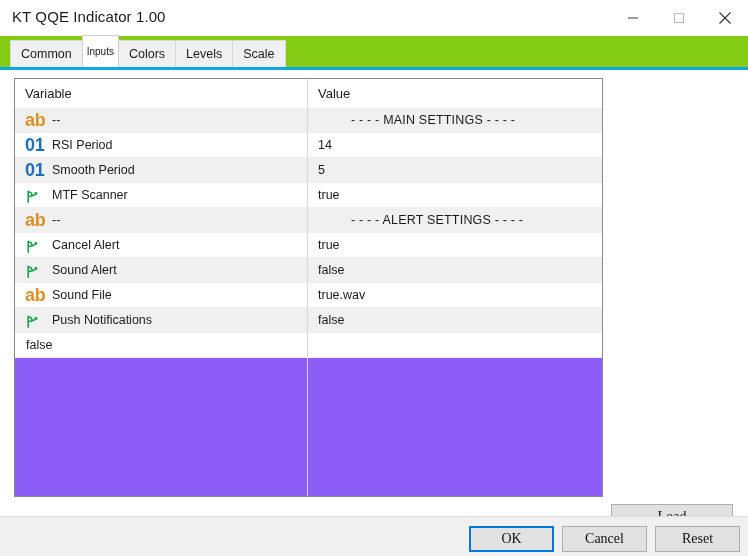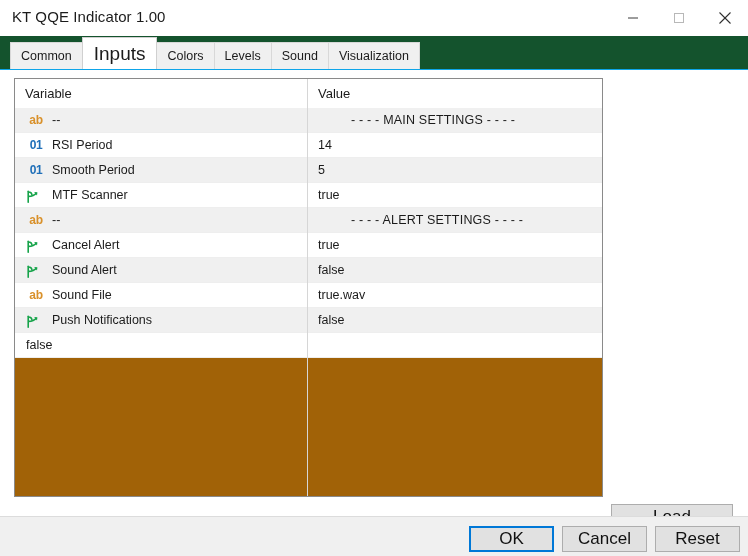--- a/index.html
+++ b/index.html
@@ -49,22 +49,22 @@
     cursor: default;
   }
   .winbtn svg { display: block; }
   .winbtn.close { color: #303030; }
 
   
   .tabstrip {
     position: absolute;
     left: 0; top: 36px;
     width: 748px; height: 34px;
-    background: #14532d;
-    border-bottom: 1px solid #0ea5e9;
+    background: #84cc16;
+    border-bottom: 3px solid #0ea5e9;
   }
   .tabs {
     position: absolute;
     left: 10px; bottom: 0;
     display: flex;
     align-items: flex-end;
     height: 34px;
   }
   .tab {
     position: relative;
@@ -78,38 +78,38 @@
     border-bottom: none;
     margin-right: -1px;
     white-space: nowrap;
     cursor: default;
   }
   .tab.active {
     height: 32px;
     background: #ffffff;
     border-color: #d0d0d0;
     z-index: 3;
-    font-size: 19px;
-    padding: 0 11px;
+    font-size: 10px;
+    padding: 0 4px;
   }
 
   
   .content {
     position: absolute;
     left: 0; top: 70px;
     width: 748px; height: 446px;
     background: #ffffff;
   }
 
   
   .table-panel {
     position: absolute;
     left: 14px; top: 8px;
     width: 589px; height: 419px;
-    background: #a16207;
+    background: #8b5cf6;
     border: 1px solid #8a8a8a;
     overflow: hidden;
   }
   .grid {
     position: relative;
     width: 100%;
   }
   
   .col-sep {
     position: absolute;
@@ -149,38 +149,38 @@
     overflow: hidden;
     white-space: nowrap;
   }
   .row.header .cell-var,
   .row.header .cell-val { font-size: 13px; color: #1b1b1b; }
 
   .type-icon {
     display: inline-block;
     width: 22px;
     min-width: 22px;
-    text-align: center;
-    font-size: 12px;
+    text-align: left;
+    font-size: 18px;
     font-weight: 700;
     line-height: 1;
     margin-right: 5px;
   }
   .type-icon.ab { color: #d9912b; font-family: "Liberation Sans", sans-serif; letter-spacing: -0.3px; }
   .type-icon.num { color: #1f6fb8; font-family: "Liberation Sans", sans-serif; letter-spacing: -0.3px; }
   .type-icon.bool { color: #16a34a; position: relative; top: 1px; }
   .type-icon.bool svg { display: block; }
 
   .var-label { color: #1b1b1b; }
   .sep-text { letter-spacing: 0.2px; padding-left: 44px; }
 
   
   .btn {
-    font-family: Liberation Sans, sans-serif;
-    font-size: 17px;
+    font-family: Liberation Serif, serif;
+    font-size: 14px;
     color: #111111;
     background: #e1e1e1;
     border: 1px solid #adadad;
     cursor: default;
     display: flex;
     align-items: center;
     justify-content: center;
     padding: 0;
     text-align: center;
   }
@@ -247,22 +247,21 @@
       </div>
     </div>
   </div>
 
   <div class="tabstrip">
     <div class="tabs">
       <div class="tab">Common</div>
       <div class="tab active">Inputs</div>
       <div class="tab">Colors</div>
       <div class="tab">Levels</div>
-      <div class="tab">Sound</div>
-      <div class="tab">Visualization</div>
+      <div class="tab">Scale</div>
     </div>
   </div>
 
   <div class="content">
 
     <div class="table-panel">
       <div class="col-sep"></div>
       <div class="grid" id="grid">
         <div class="row header">
           <div class="cell-var">Variable</div>

